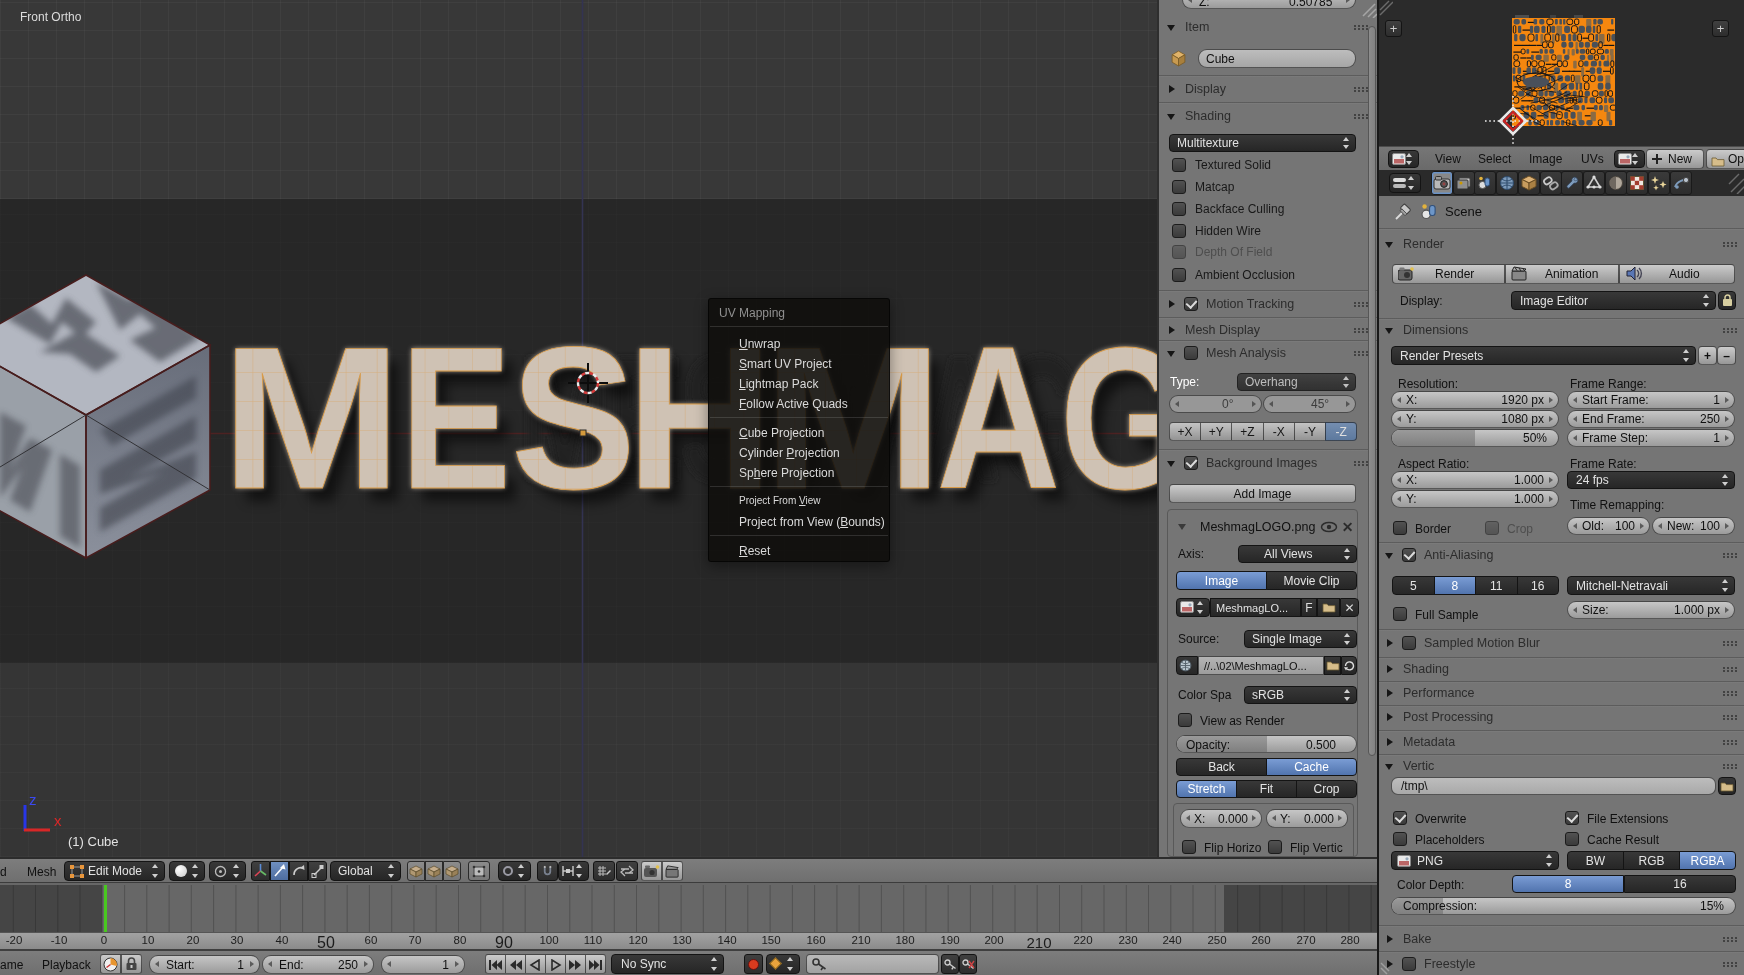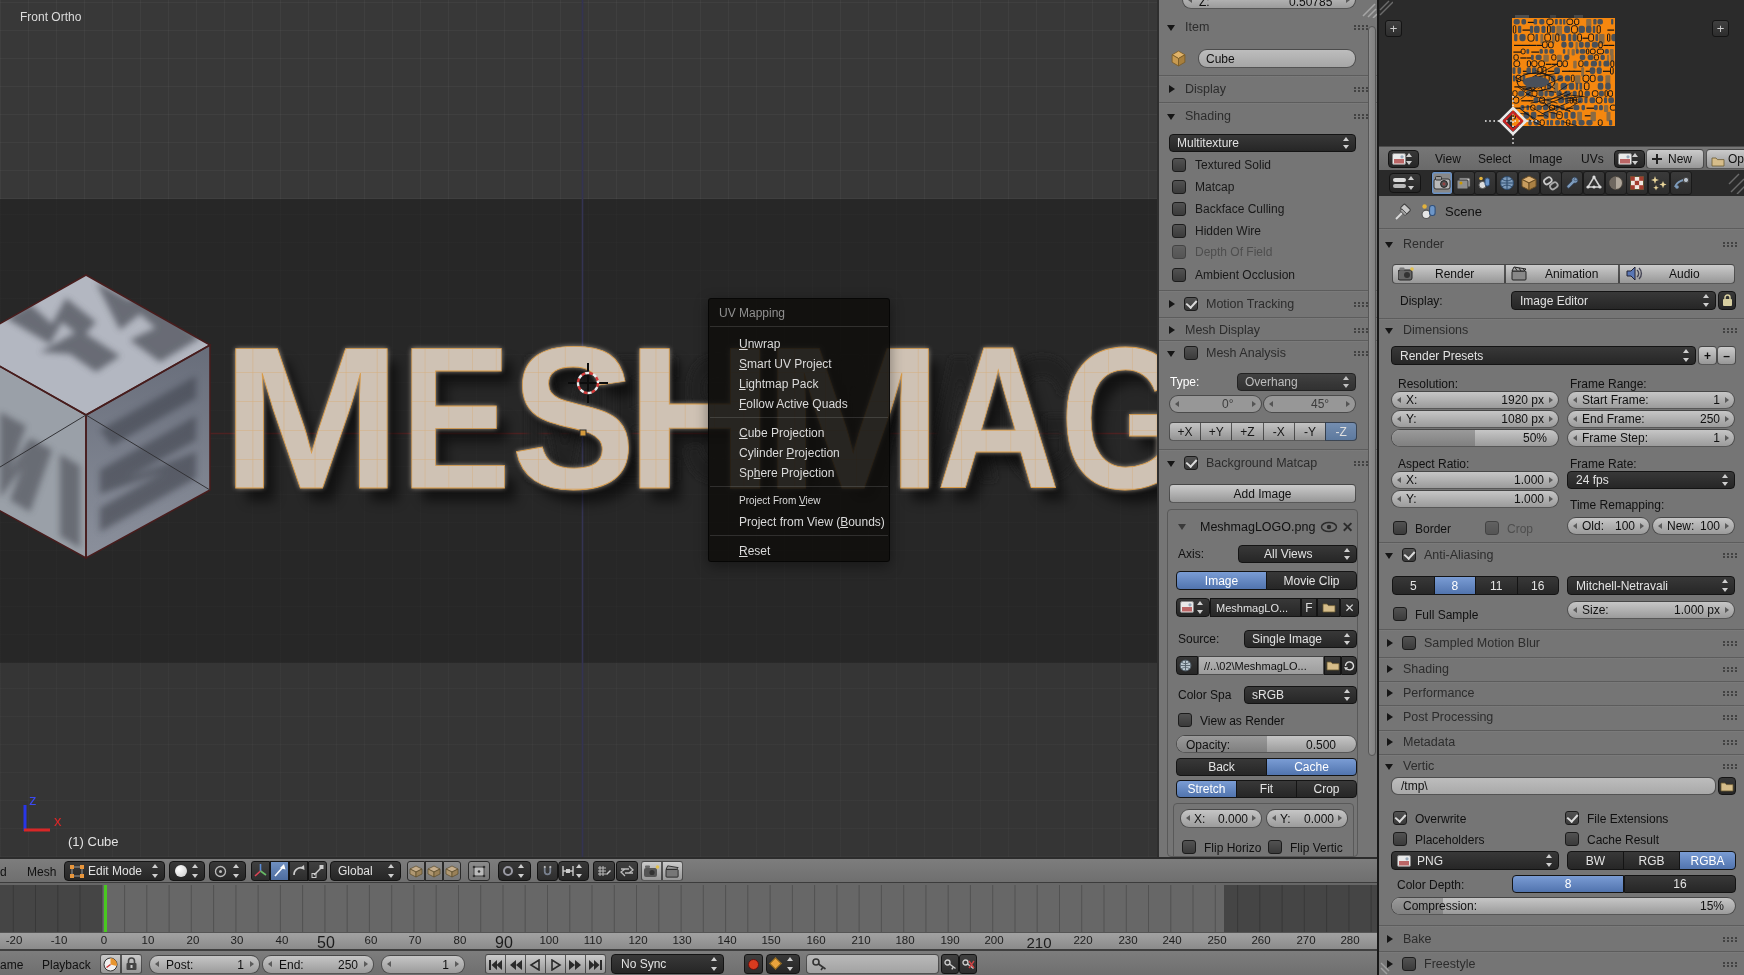--- a/index.html
+++ b/index.html
@@ -238,21 +238,21 @@
 <div class="btn ctr" style="left:10.0px;top:422px;width:32.2px;height:19px;border-radius:4px 0 0 4px;opacity:.92">+X</div>
 <div class="btn ctr" style="left:41.2px;top:422px;width:32.2px;height:19px;border-radius:0;opacity:.92">+Y</div>
 <div class="btn ctr" style="left:72.4px;top:422px;width:32.2px;height:19px;border-radius:0;opacity:.92">+Z</div>
 <div class="btn ctr" style="left:103.6px;top:422px;width:32.2px;height:19px;border-radius:0;opacity:.92">-X</div>
 <div class="btn ctr" style="left:134.8px;top:422px;width:32.2px;height:19px;border-radius:0;opacity:.92">-Y</div>
 <div class="btn ctr" style="left:166.0px;top:422px;width:32.2px;height:19px;border-radius:0 4px 4px 0;opacity:.92;background:linear-gradient(#7490b5,#5c7aa2);color:#e8e8e8">-Z</div>
 <div class="sep" style="left:0;top:449px;width:220px"></div>
 <div class="a" style="left:2px;top:455px;width:216px;height:17px">
 <div class="tri-d" style="left:6px;top:6px"></div>
 <div class="chk on" style="left:23px;top:1px"></div>
-<div class="lbl" style="left:45px;top:0px;color:#2c2c2c;font-size:12.5px">Background Matcap</div>
+<div class="lbl" style="left:45px;top:0px;color:#2c2c2c;font-size:12.5px">Background Images</div>
 <div class="grip" style="right:7px;top:6px"></div>
 </div>
 <div class="btn ctr" style="left:10px;top:484px;width:187px;height:19px">Add Image</div>
 <div class="a" style="left:8px;top:509px;width:191px;height:348px;border:1px solid #595959;border-radius:4px">
 <div class="tri-d" style="left:10px;top:14px;border-top-color:#3a3a3a"></div>
 <div class="lbl" style="left:32px;top:9px;font-size:12.5px">MeshmagLOGO.png</div>
 <svg class="a" style="left:152px;top:10px" width="18" height="14" viewBox="0 0 18 14">
         <ellipse cx="9" cy="7" rx="7.5" ry="4.6" fill="none" stroke="#2c2c2c" stroke-width="1.5"></ellipse>
         <circle cx="9" cy="7" r="2.2" fill="#2c2c2c"></circle>
       </svg>
@@ -1195,21 +1195,21 @@
         <path d="M7.5 7.5 L7.5 1 A6.5 6.5 0 0 1 13.7 9 z" fill="#e8952f"></path>
         <line x1="7.5" y1="7.5" x2="3.5" y2="10.5" stroke="#c33" stroke-width="1.4"></line>
       </svg>
 <div class="btn" style="left:121px;top:3px;width:21px;height:20px;border-radius:0 3px 3px 0"></div>
 <svg class="a" style="left:125px;top:6px" width="13" height="14" viewBox="0 0 13 14">
         <rect x="1.5" y="6" width="10" height="7" rx="1" fill="#444"></rect>
         <path d="M3.5 6 V4 a3 3 0 0 1 6 0 V6" fill="none" stroke="#444" stroke-width="1.6"></path>
         <rect x="5.5" y="8" width="2" height="3" fill="#ccc"></rect>
       </svg>
 <div class="pill arl arr" style="left:149px;top:4px;width:111px;height:19px"></div>
-<div class="lbl" style="left:166px;top:6px">Post:</div>
+<div class="lbl" style="left:166px;top:6px">Start:</div>
 <div class="lbl" style="left:244px;top:6px;transform:translateX(-100%)">1</div>
 <div class="pill arl arr" style="left:262px;top:4px;width:112px;height:19px"></div>
 <div class="lbl" style="left:279px;top:6px">End:</div>
 <div class="lbl" style="left:358px;top:6px;transform:translateX(-100%)">250</div>
 <div class="pill arl arr" style="left:381px;top:4px;width:84px;height:19px"></div>
 <div class="lbl" style="left:449px;top:6px;transform:translateX(-100%)">1</div>
 <div class="btn" style="left:485px;top:3px;width:21px;height:20px;border-radius:3px 0 0 3px"></div>
 <svg class="a" style="left:488px;top:8px" width="15" height="12" viewBox="0 0 15 12">
         <rect x="1" y="1" width="2" height="10" fill="#2a2a2a"></rect>
         <polygon points="9,1 9,11 3.5,6" fill="#2a2a2a"></polygon>

